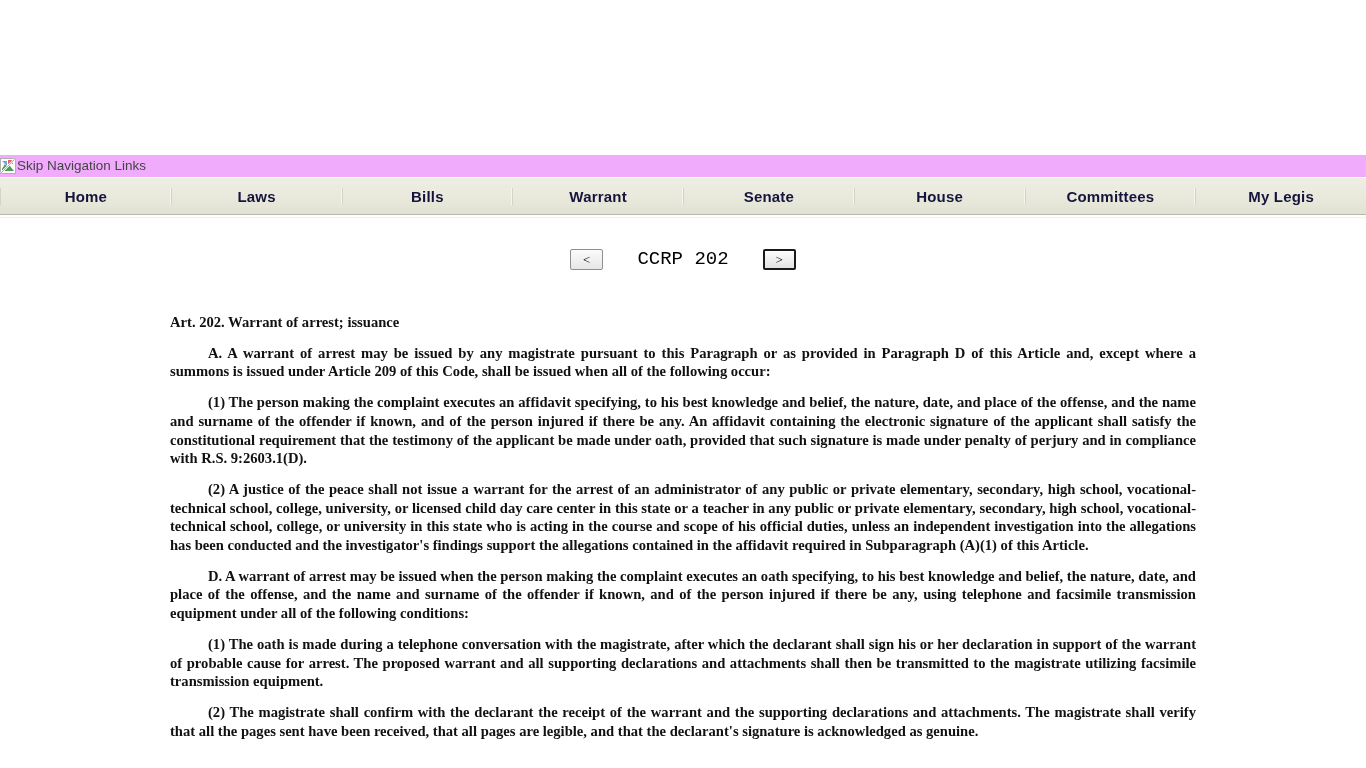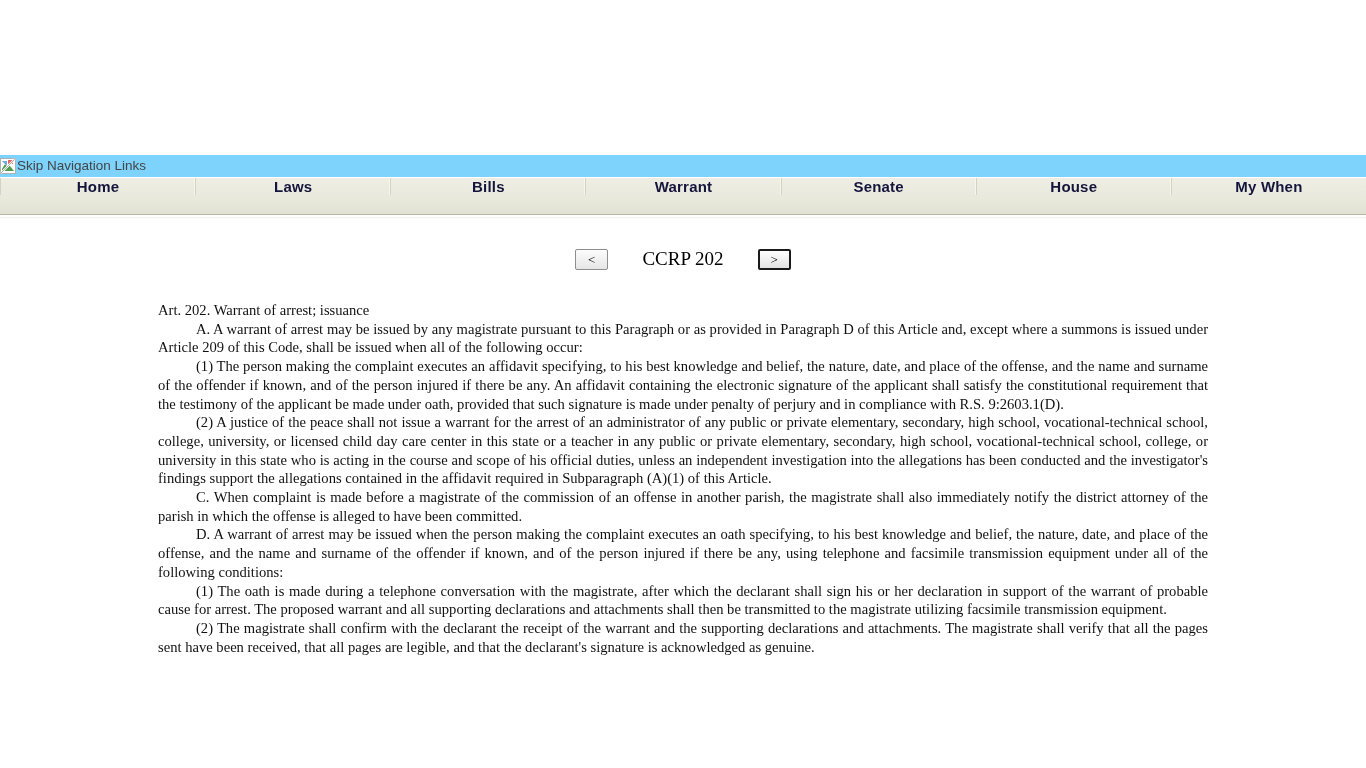--- a/index.html
+++ b/index.html
@@ -21,21 +21,21 @@
     height: 155px;
     background: #ffffff;
   }
 
   
   .skip-nav-row {
     height: 22px;
     padding: 0;
     display: flex;
     align-items: center;
-    background: #7dd3fc;
+    background: #f0abfc;
   }
   .broken-img {
     display: inline-block;
     width: 16px;
     height: 16px;
     position: relative;
     vertical-align: middle;
     margin-right: 1px;
     flex: 0 0 auto;
   }
@@ -51,21 +51,21 @@
   
   .navbar {
     width: 100%;
     background: #e9e9dd;
     background-image: linear-gradient(to bottom, #eeeee4 0%, #e8e8db 60%, #e2e2d4 100%);
     border-top: 1px solid #ffffff;
     border-bottom: 1px solid #b9b9a8;
     box-sizing: border-box;
     height: 38px;
     display: flex;
-    align-items: flex-start;
+    align-items: center;
   }
   .nav-item {
     flex: 1 1 0;
     display: flex;
     align-items: center;
     justify-content: center;
     font-family: "Liberation Sans", sans-serif;
     font-size: 15px;
     font-weight: bold;
     color: #14143c;
@@ -111,42 +111,43 @@
     min-width: 32px;
     text-align: center;
     box-sizing: border-box;
   }
   .navbtn.focused {
     border: 2px solid #1a1a1a;
     background-image: linear-gradient(to bottom, #fdfdfd, #e3e3e3);
     padding: 2px 11px;
   }
   .art-title {
-    font-family: Liberation Serif, serif;
+    font-family: Liberation Mono, monospace;
     font-size: 19px;
     color: #000000;
     padding: 0 34px;
     white-space: nowrap;
   }
 
   
   .doc {
     margin: 0 auto;
     width: 1050px;
     padding-top: 28px;
     font-family: "Liberation Serif", serif;
     font-size: 14.6px;
     line-height: 18.7px;
     color: #111111;
     text-align: justify;
     text-justify: inter-word;
   }
   .doc p {
-    margin: 0;
+    margin: 12px;
     text-align: justify;
+    font-weight: bold;
   }
   .doc p.heading {
     text-align: left;
     text-indent: 0;
   }
   .doc p.indent {
     text-indent: 38px;
   }
 </style>
 </head>
@@ -168,32 +169,32 @@
   <span class="skip-nav-text">Skip Navigation Links</span>
 </div>
 
 <div class="navbar">
   <div class="nav-item first">Home</div>
   <div class="nav-item">Laws</div>
   <div class="nav-item">Bills</div>
   <div class="nav-item">Warrant</div>
   <div class="nav-item">Senate</div>
   <div class="nav-item">House</div>
-  <div class="nav-item">My When</div>
+  <div class="nav-item">Committees</div>
+  <div class="nav-item">My Legis</div>
 </div>
 <div class="nav-underline"></div>
 
 <div class="art-nav">
   <button class="navbtn">&lt;</button>
   <span class="art-title">CCRP 202</span>
   <button class="navbtn focused">&gt;</button>
 </div>
 
 <div class="doc">
   <p class="heading">Art. 202.  Warrant of arrest; issuance</p>
   <p class="indent">A.  A warrant of arrest may be issued by any magistrate pursuant to this Paragraph or as provided in Paragraph D of this Article and, except where a summons is issued under Article 209 of this Code, shall be issued when all of the following occur:</p>
   <p class="indent">(1)  The person making the complaint executes an affidavit specifying, to his best knowledge and belief, the nature, date, and place of the offense, and the name and surname of the offender if known, and of the person injured if there be any.  An affidavit containing the electronic signature of the applicant shall satisfy the constitutional requirement that the testimony of the applicant be made under oath, provided that such signature is made under penalty of perjury and in compliance with R.S. 9:2603.1(D).</p>
   <p class="indent">(2)  A justice of the peace shall not issue a warrant for the arrest of an administrator of any public or private elementary, secondary, high school, vocational-technical school, college, university, or licensed child day care center in this state or a teacher in any public or private elementary, secondary, high school, vocational-technical school, college, or university in this state who is acting in the course and scope of his official duties, unless an independent investigation into the allegations has been conducted and the investigator's findings support the allegations contained in the affidavit required in Subparagraph (A)(1) of this Article.</p>
-  <p class="indent">C.  When complaint is made before a magistrate of the commission of an offense in another parish, the magistrate shall also immediately notify the district attorney of the parish in which the offense is alleged to have been committed.</p>
   <p class="indent">D.  A warrant of arrest may be issued when the person making the complaint executes an oath specifying, to his best knowledge and belief, the nature, date, and place of the offense, and the name and surname of the offender if known, and of the person injured if there be any, using telephone and facsimile transmission equipment under all of the following conditions:</p>
   <p class="indent">(1)  The oath is made during a telephone conversation with the magistrate, after which the declarant shall sign his or her declaration in support of the warrant of probable cause for arrest.  The proposed warrant and all supporting declarations and attachments shall then be transmitted to the magistrate utilizing facsimile transmission equipment.</p>
   <p class="indent">(2)  The magistrate shall confirm with the declarant the receipt of the warrant and the supporting declarations and attachments.  The magistrate shall verify that all the pages sent have been received, that all pages are legible, and that the declarant's signature is acknowledged as genuine.</p>
 </div>
 
 </body></html>

